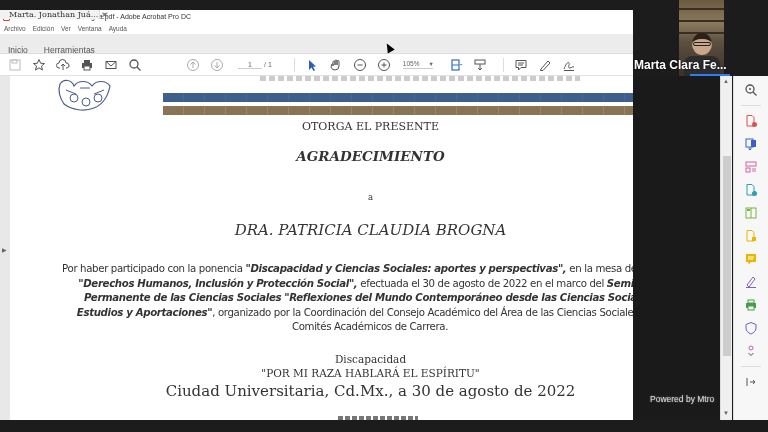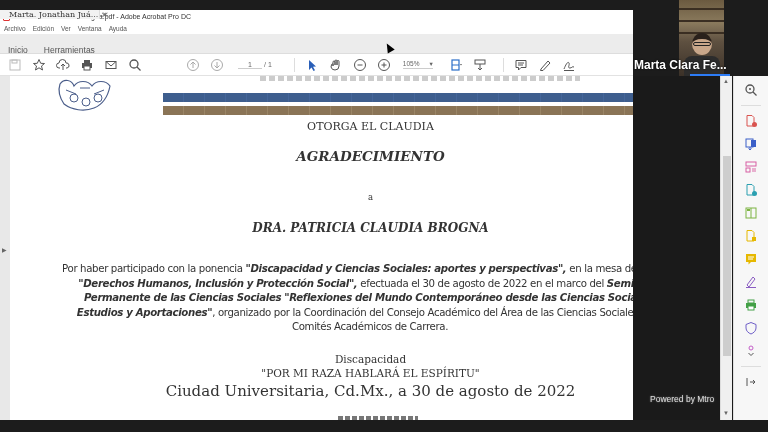--- a/index.html
+++ b/index.html
@@ -46,21 +46,21 @@
   .cursor { position: absolute; left: 385px; top: 43px; width: 0; height: 0; border-left: 4px solid transparent; border-right: 4px solid transparent; border-bottom: 9px solid #000; transform: rotate(-30deg); }
   .doc { position: absolute; left: 0; top: 0; width: 623px; font-family: "DejaVu Serif", serif; color: #333; }
   .seal { position: absolute; left: 44px; top: 0; width: 60px; height: 38px; }
   .band-blue { position: absolute; left: 153px; top: 17px; width: 520px; height: 9px; background: repeating-linear-gradient(90deg,#3e5e8e 0 20px,#45669a 20px 21px); }
   .band-brown { position: absolute; left: 153px; top: 30px; width: 520px; height: 9px; background: repeating-linear-gradient(90deg,#8a7456 0 20px,#9a8566 20px 21px); }
   .header-cut { position: absolute; left: 250px; top: 0; width: 320px; height: 5px; background: repeating-linear-gradient(90deg,#999 0 6px,transparent 6px 9px); opacity: 0.5; }
   .line { position: absolute; left: 0; width: 623px; text-align: center; white-space: nowrap; }
   .otorga { top: 44px; font-size: 11px; left: 0; transform: translateX(49px); }
   .agrad { top: 72px; font-size: 13.5px; font-weight: bold; font-style: italic; left: 0; transform: translateX(49px); }
   .a { top: 116px; font-size: 8.5px; transform: translateX(49px); }
-  .name { top: 145px; font-size: 12px; font-weight: bold; font-style: italic; transform: translateX(49px); }
+  .name { top: 145px; font-size: 15px; font-weight: normal; font-style: italic; transform: translateX(49px); }
   .para { position: absolute; left: 50px; top: 186px; width: 620px; font-size: 10.2px; line-height: 14.5px; text-align: center; font-family: "DejaVu Sans", sans-serif; letter-spacing: -0.35px; }
   .para b { font-style: italic; }
   .aten { top: 277px; font-size: 10.5px; transform: translateX(49px); }
   .lema { top: 291px; font-size: 10.5px; transform: translateX(49px); }
   .ciudad { top: 306px; font-size: 15px; transform: translateX(49px); }
   .cut2 { position: absolute; left: 328px; top: 340px; width: 80px; height: 4px; background: repeating-linear-gradient(90deg,#777 0 5px,transparent 5px 7px); }
 </style>
 </head>
 <body>
 
@@ -218,21 +218,21 @@
       <svg class="seal" viewBox="0 0 60 38">
         <path d="M6 8 C10 2 18 4 20 10 C24 4 34 4 38 10 C42 4 52 4 56 10 C54 20 50 28 40 32 C30 36 18 34 10 28 C6 22 4 14 6 8 Z" fill="none" stroke="#4a5d8a" stroke-width="1.2"></path>
         <circle cx="20" cy="22" r="4" fill="none" stroke="#4a5d8a"></circle>
         <circle cx="32" cy="26" r="4" fill="none" stroke="#4a5d8a"></circle>
         <circle cx="44" cy="22" r="4" fill="none" stroke="#4a5d8a"></circle>
         <path d="M12 14 L22 18 M40 18 L50 14 M26 12 L36 12" stroke="#4a5d8a"></path>
       </svg>
       <div class="header-cut"></div>
       <div class="band-blue"></div>
       <div class="band-brown"></div>
-      <div class="line otorga">OTORGA EL CLAUDIA</div>
+      <div class="line otorga">OTORGA EL PRESENTE</div>
       <div class="line agrad">AGRADECIMIENTO</div>
       <div class="line a">a</div>
       <div class="line name">DRA. PATRICIA CLAUDIA BROGNA</div>
       <div class="para"><span>Por haber participado con la ponencia </span><b>"Discapacidad y Ciencias Sociales: aportes y perspectivas",</b><span> en la mesa de análisis: </span><b>"Derechos Humanos, Inclusión y Protección Social",</b><span> efectuada el 30 de agosto de 2022 en el marco del </span><b>Seminario Permanente de las Ciencias Sociales "Reflexiones del Mundo Contemporáneo desde las Ciencias Sociales: Estudios y Aportaciones"</b><span>, organizado por la Coordinación del Consejo Académico del Área de las Ciencias Sociales y los Comités Académicos de Carrera.</span></div>
       <div class="line aten">Discapacidad</div>
       <div class="line lema">"POR MI RAZA HABLARÁ EL ESPÍRITU"</div>
       <div class="line ciudad">Ciudad Universitaria, Cd.Mx., a 30 de agosto de 2022</div>
       <div class="cut2"></div>
     </div>
   </div>

